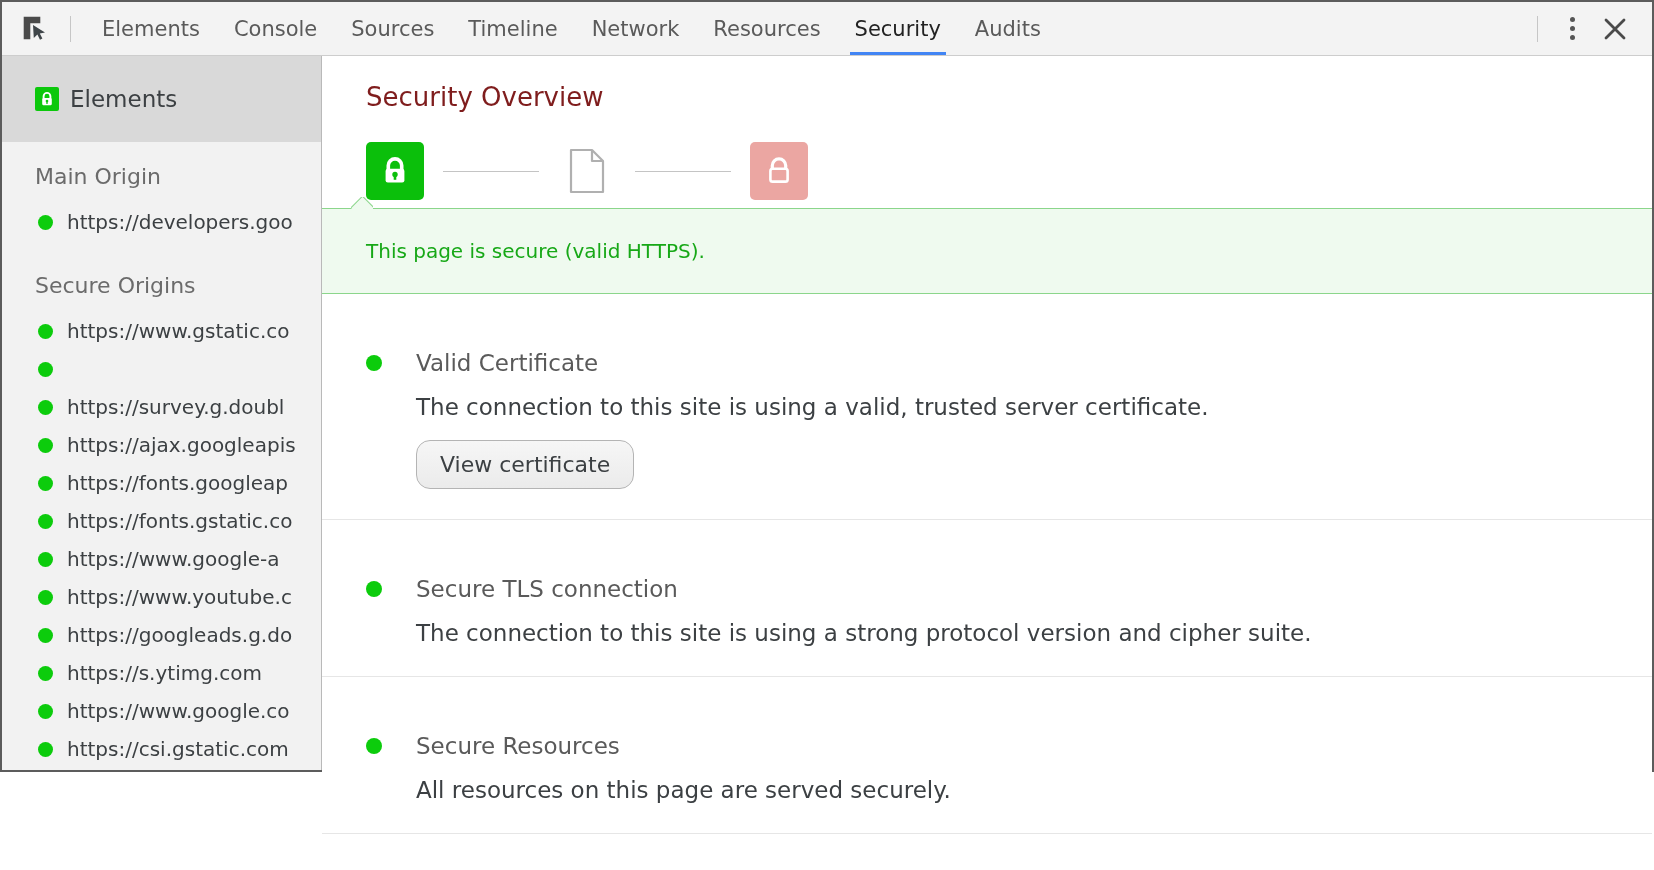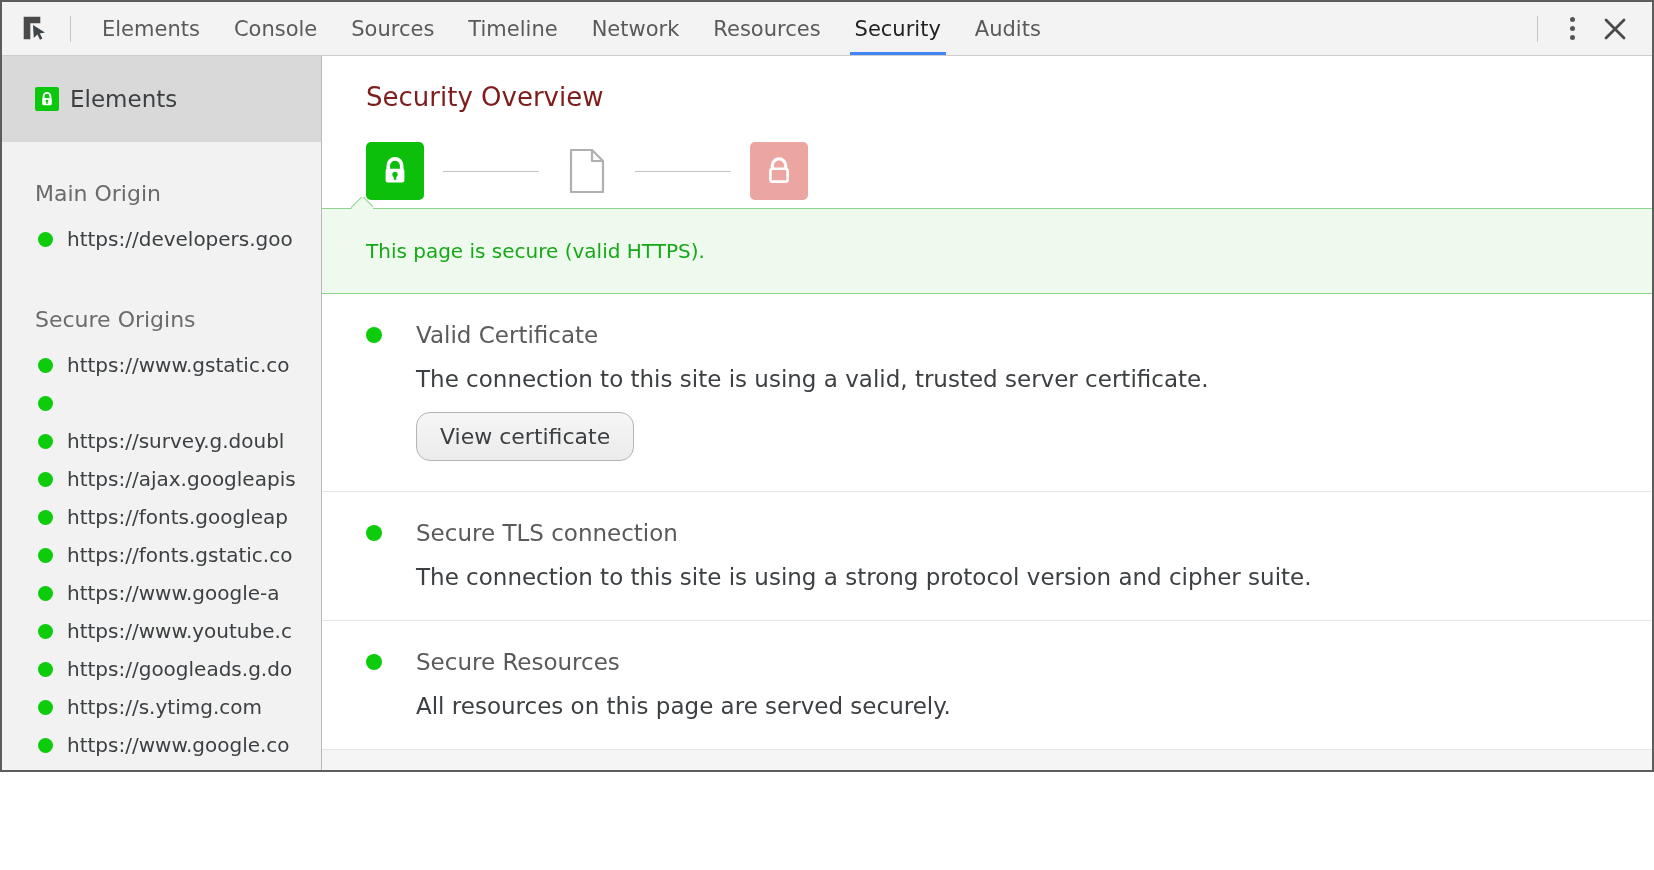--- a/index.html
+++ b/index.html
@@ -76,21 +76,21 @@
   }
   .side-item.selected { background: #d9d9d9; }
   .lock-badge {
     width: 24px; height: 24px; flex: 0 0 24px;
     background: #0cc80c; border-radius: 2px;
     display: flex; align-items: center; justify-content: center;
     margin-right: 11px;
   }
   .group-title {
     font-size: 22px; color: #6b6b6b;
-    padding: 39px 0 14px 33px;
+    padding: 22px 0 14px 33px;
     white-space: nowrap;
   }
   .origin-list { padding-bottom: 10px; }
   .origin {
     height: 38px;
     display: flex; align-items: center;
     padding-left: 36px;
     font-size: 20px; color: #3c4043;
     white-space: nowrap;
     cursor: pointer;
@@ -143,21 +143,21 @@
     border-left: 1px solid #8bd68b; border-top: 1px solid #8bd68b;
     transform: rotate(45deg); transform-origin: center;
     margin-left: 3px;
   }
 
   .sections { background: #fff; }
   .section {
     padding: 28px 44px 30px 44px;
     border-bottom: 1px solid #e6e6e6;
   }
-  .sec-head { display: flex; align-items: center; }
+  .sec-head { display: flex; align-items: center; margin-top: 28px; }
   .sec-dot {
     width: 16px; height: 16px; flex: 0 0 16px;
     border-radius: 50%; background: #0ccc0c;
     margin-right: 34px;
   }
   .sec-title { font-size: 23px; color: #5a5a5a; }
   .sec-desc {
     font-size: 23px; color: #3c4043;
     margin: 18px 0 0 50px;
   }

